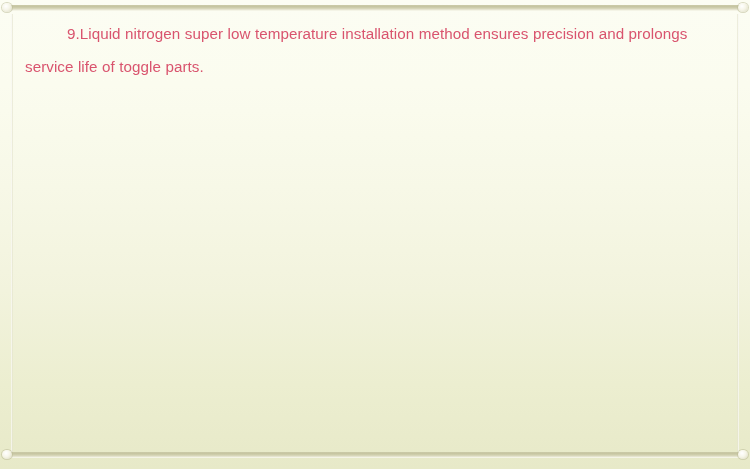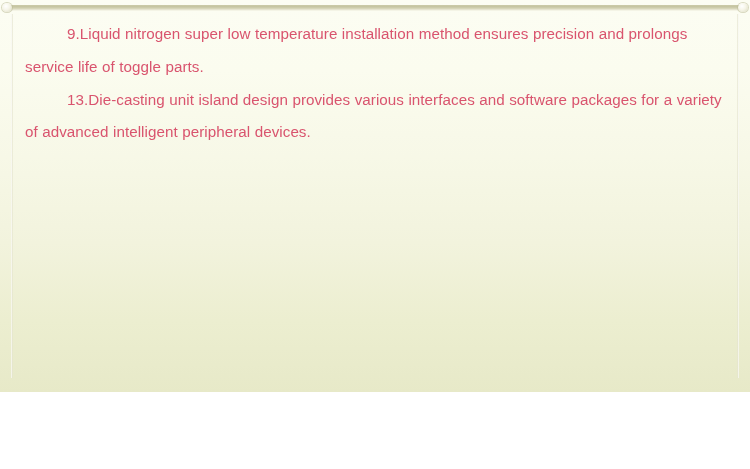--- a/index.html
+++ b/index.html
@@ -9,21 +9,21 @@
   body {
     width: 750px;
     height: 469px;
     overflow: hidden;
     font-family: "Liberation Sans", sans-serif;
   }
 
   #page {
     position: relative;
     width: 750px;
-    height: 392px;
+    height: 469px;
     box-sizing: border-box;
     background:
       linear-gradient(to bottom,
         #fcfdf3 0%,
         #fbfcef 18%,
         #f7f8e7 40%,
         #f2f3dd 62%,
         #eceed0 82%,
         #e7e9c8 100%);
     overflow: hidden;
@@ -114,21 +114,20 @@
     <div class="bar-hair"></div>
     <div class="dot dot-left"></div>
     <div class="dot dot-right"></div>
   </div>
 
   <div class="side-line side-line-left"></div>
   <div class="side-line side-line-right"></div>
 
   <div id="content">
     <p class="para">9.Liquid nitrogen super low temperature installation method ensures precision and prolongs service life of toggle parts.</p>
-    <p class="para">13.Die-casting unit island design provides various interfaces and software packages for a variety of advanced intelligent peripheral devices.</p>
   </div>
 
   <div class="rule rule-bottom">
     <div class="bar"></div>
     <div class="bar-hair"></div>
     <div class="dot dot-left"></div>
     <div class="dot dot-right"></div>
   </div>
 
 </div>

